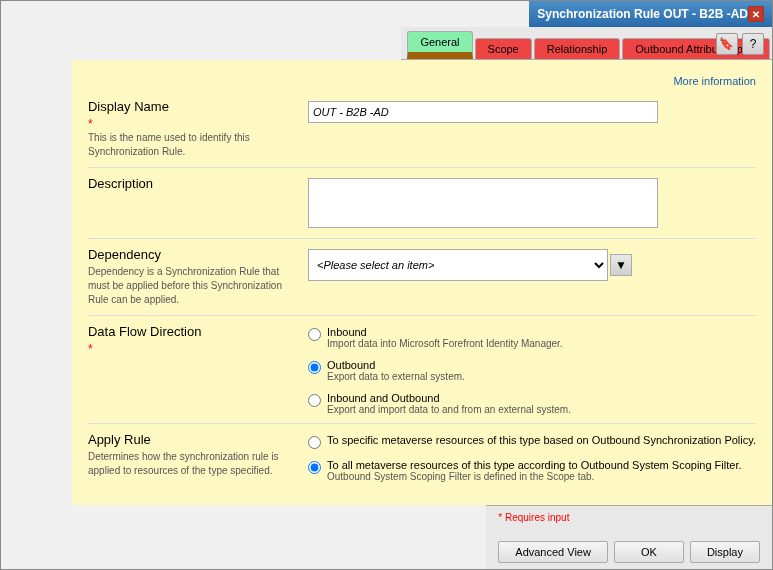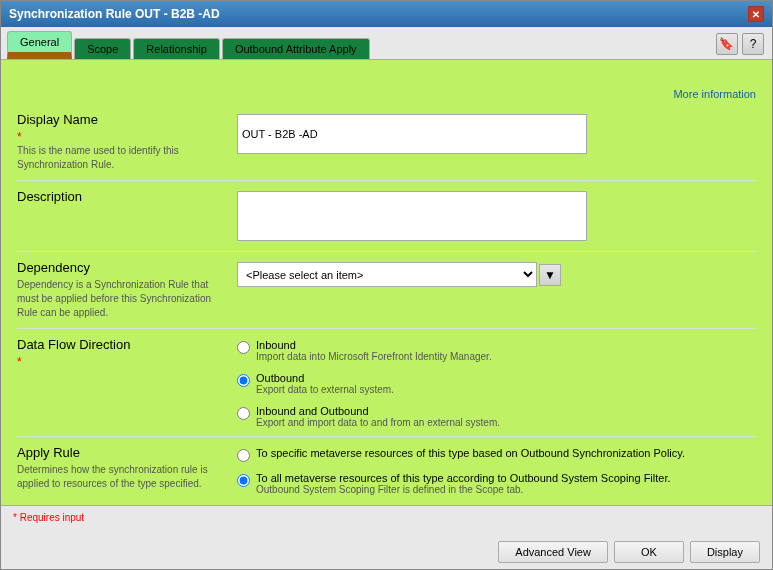--- a/index.html
+++ b/index.html
@@ -13,20 +13,21 @@
       min-height: 100vh;
     }
     .window {
       width: 773px;
       height: 570px;
       border: 1px solid #888;
       background: #f0f0f0;
       display: flex;
       flex-direction: column;
       box-shadow: 2px 2px 8px rgba(0,0,0,0.3);
+      align-items: flex-end;
     }
     .title-bar {
       background: linear-gradient(to bottom, #4a90c8, #2a6aaa);
       color: white;
       padding: 5px 8px;
       display: flex;
       justify-content: space-between;
       align-items: center;
       font-size: 12px;
       font-weight: bold;
@@ -51,21 +52,21 @@
       align-items: flex-end;
       padding-top: 4px;
       padding-left: 6px;
       flex-shrink: 0;
       position: relative;
     }
     .tab {
       padding: 4px 12px;
       border: 1px solid #aaa;
       border-bottom: none;
-      background: #15803d;
+      background: #ef4444;
       cursor: pointer;
       margin-right: 2px;
       font-size: 11px;
       border-radius: 3px 3px 0 0;
     }
     .tab.active {
       background: #86efac;
       border-bottom: 7px solid #a16207;
       position: relative;
       z-index: 1;
@@ -84,23 +85,23 @@
       align-items: center;
       justify-content: center;
       border: 1px solid #999;
       background: linear-gradient(to bottom, #e8e8e8, #d0d0d0);
       cursor: pointer;
       font-size: 12px;
       border-radius: 2px;
     }
     .content-area {
       flex: 1;
-      background: #bef264;
+      background: #fef9c3;
       overflow-y: auto;
-      padding: 24px 16px;
+      padding: 11px 16px;
       position: relative;
     }
     .more-info {
       text-align: right;
       color: #1a5fa8;
       font-size: 11px;
       padding: 4px 0;
       cursor: pointer;
     }
     .form-section {
@@ -126,25 +127,26 @@
     .required-star {
       color: red;
       font-size: 12px;
     }
     .form-control-col {
       flex: 1;
       padding-top: 2px;
     }
     input[type="text"] {
       width: 350px;
-      height: 40px;
+      height: 22px;
       border: 1px solid #aaa;
       padding: 2px 4px;
       font-size: 11px;
       background: white;
+      font-style: italic;
     }
     textarea {
       width: 350px;
       height: 50px;
       border: 1px solid #aaa;
       padding: 2px 4px;
       font-size: 11px;
       resize: none;
       background: white;
     }
@@ -209,25 +211,26 @@
       cursor: pointer;
       min-width: 70px;
       border-radius: 2px;
     }
     .dependency-row {
       display: flex;
       align-items: center;
     }
     .dep-select {
       width: 300px;
-      height: 25px;
+      height: 32px;
       border: 1px solid #aaa;
       font-size: 11px;
       background: white;
       padding: 1px 4px;
+      font-style: italic;
     }
     .dep-arrow {
       width: 22px;
       height: 22px;
       border: 1px solid #aaa;
       background: linear-gradient(to bottom, #e8e8e8, #d0d0d0);
       display: flex;
       align-items: center;
       justify-content: center;
       cursor: pointer;

